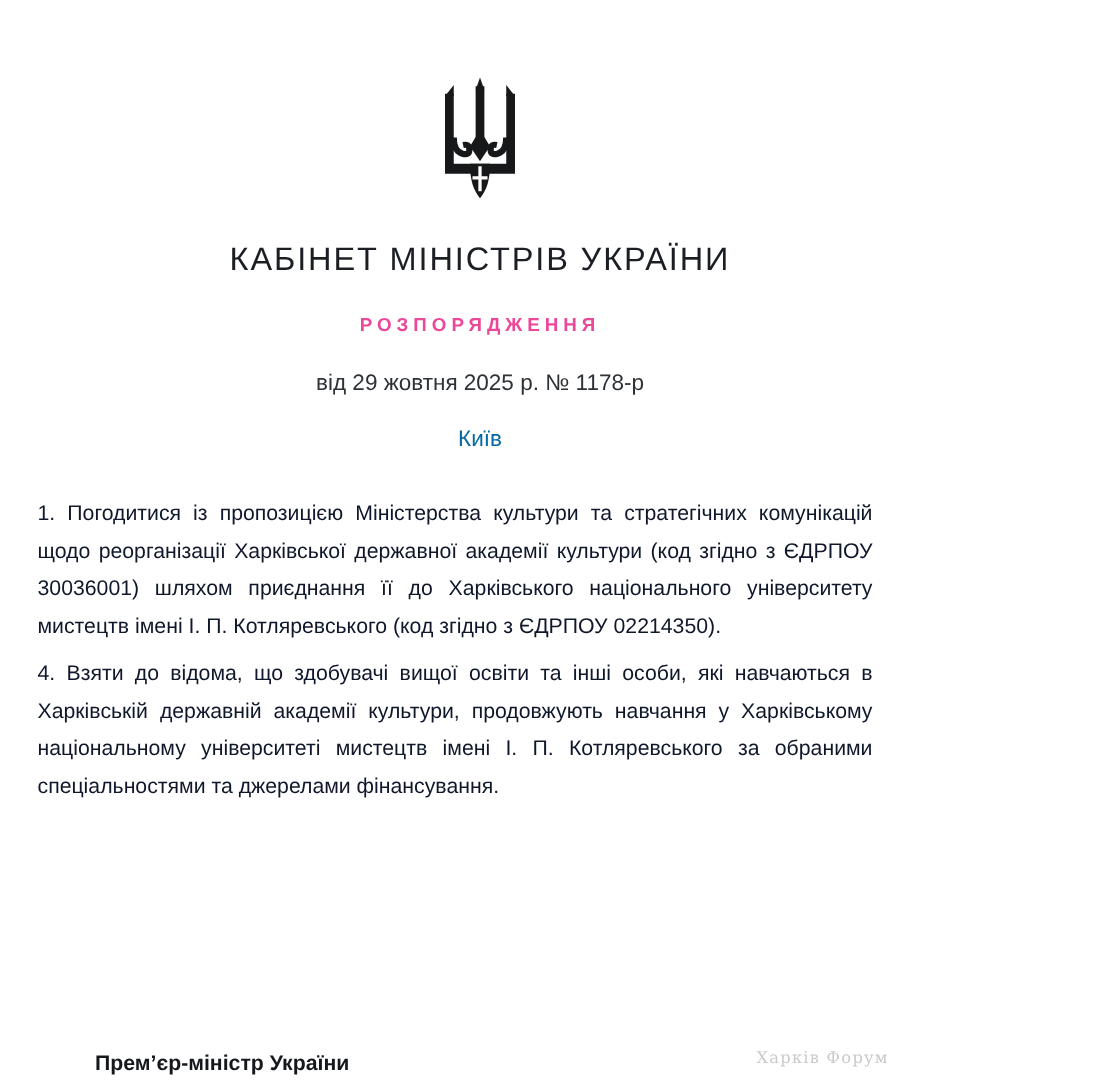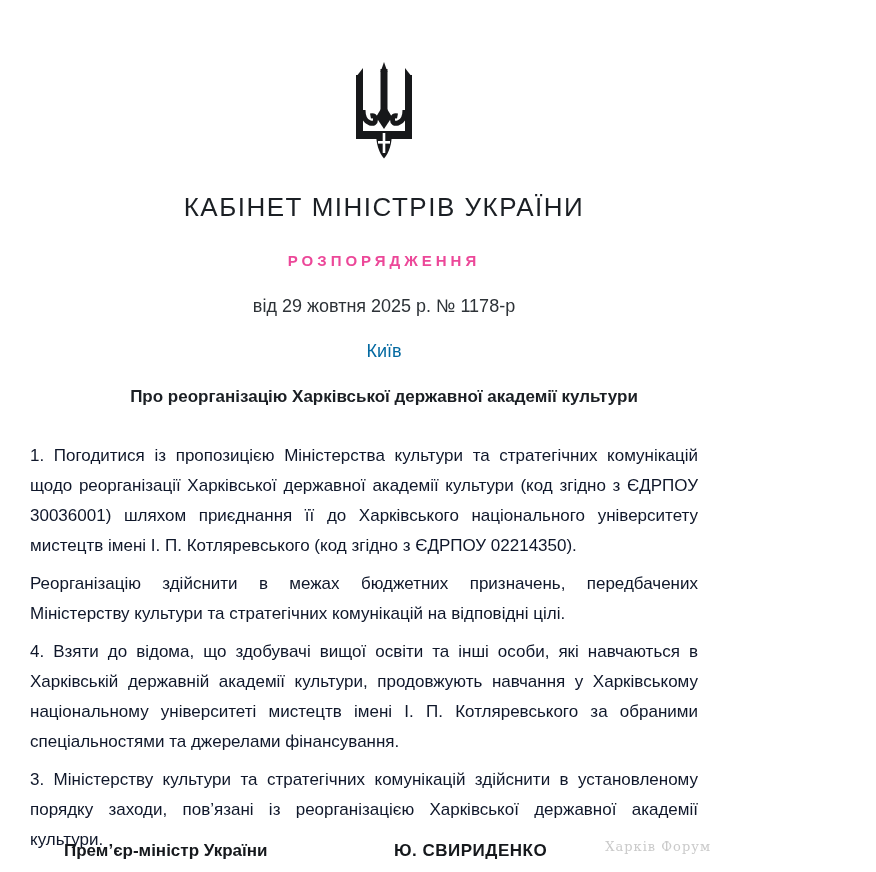--- a/index.html
+++ b/index.html
@@ -71,21 +71,21 @@
   .signature-row {
     position: absolute;
     top: 841px;
     left: 0;
     width: 100%;
     height: 26px;
     font-weight: 700;
     font-size: 17px;
     color: #15181c;
   }
-  .sig-position { position: absolute; left: 64px; top: 0; }
+  .sig-position { position: absolute; left: 76px; top: 0; }
   .sig-name     { position: absolute; left: 394px; top: 0; letter-spacing: 0.5px; }
 
   .watermark {
     position: absolute;
     top: 839px;
     right: 14px;
     font-family: "DejaVu Serif", serif;
     font-size: 13px;
     color: #cacaca;
     letter-spacing: 1px;
@@ -118,30 +118,26 @@
       <g fill="#ffffff">
         <rect x="33.7" y="73" width="2.6" height="20"></rect>
         <rect x="29" y="81" width="12" height="2.6"></rect>
       </g>
     </svg>
 
     <h1 class="org-name">КАБІНЕТ МІНІСТРІВ УКРАЇНИ</h1>
     <div class="doc-type">РОЗПОРЯДЖЕННЯ</div>
     <div class="date-line">від 29 жовтня 2025 р. № 1178-р</div>
     <div class="city">Київ</div>
-    <h2 class="doc-title">Про реорганізацію Харківської державної академії культури</h2>
   </header>
 
   <main class="doc-body">
     <p>1. Погодитися із пропозицією Міністерства культури та стратегічних комунікацій щодо реорганізації Харківської державної академії культури (код згідно з ЄДРПОУ 30036001) шляхом приєднання її до Харківського національного університету мистецтв імені І. П. Котляревського (код згідно з ЄДРПОУ 02214350).</p>
-    <p>Реорганізацію здійснити в межах бюджетних призначень, передбачених Міністерству культури та стратегічних комунікацій на відповідні цілі.</p>
     <p>4. Взяти до відома, що здобувачі вищої освіти та інші особи, які навчаються в Харківській державній академії культури, продовжують навчання у Харківському національному університеті мистецтв імені І. П. Котляревського за обраними спеціальностями та джерелами фінансування.</p>
-    <p>3. Міністерству культури та стратегічних комунікацій здійснити в установленому порядку заходи, пов’язані із реорганізацією Харківської державної академії культури.</p>
   </main>
 
   <footer class="signature-row">
     <span class="sig-position">Прем’єр-міністр України</span>
-    <span class="sig-name">Ю. СВИРИДЕНКО</span>
   </footer>
 
   <div class="watermark">Харків Форум</div>
 
 </div>
 
 </body></html>

